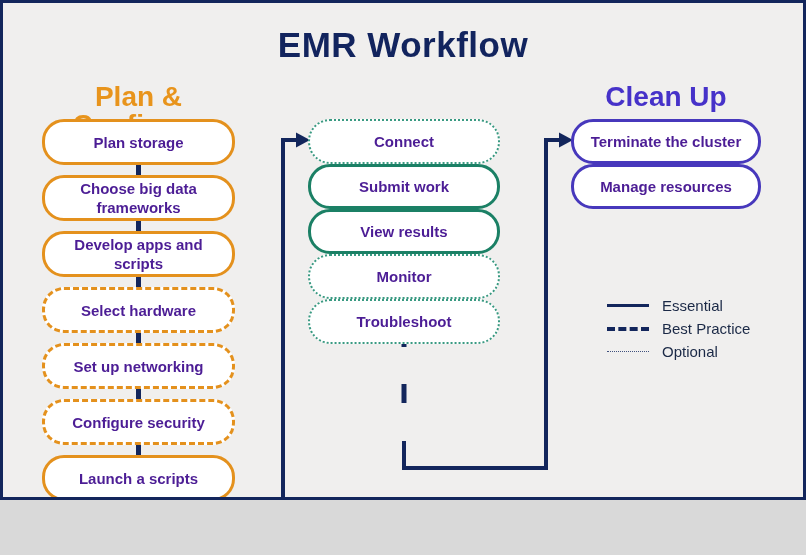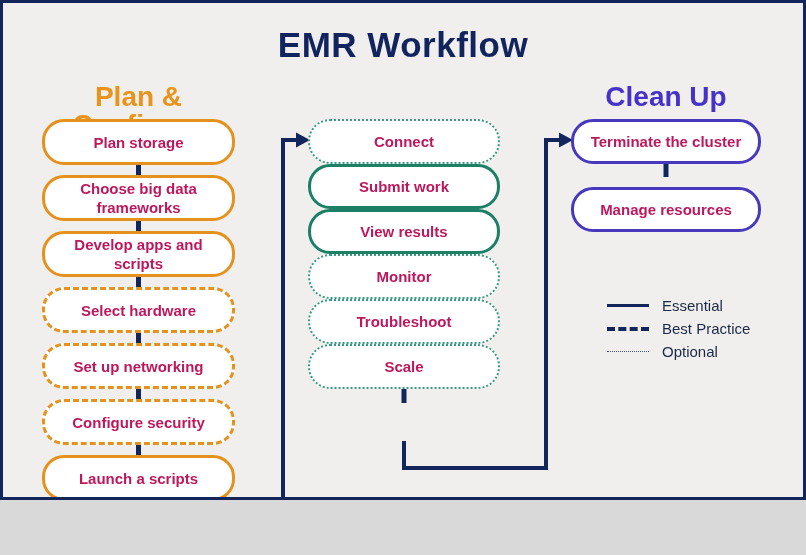--- a/index.html
+++ b/index.html
@@ -16,25 +16,25 @@
   .col-header{
     position:absolute;top:80px;height:28px;line-height:28px;
     text-align:center;font-size:28px;font-weight:700;
   }
   .hdr-orange{color:#E8941C;}
   .hdr-teal{color:#17816B;margin-top:44px;}
   .hdr-purple{color:#4632C9;}
   .column{position:absolute;display:flex;flex-direction:column;}
   .col1{left:39px;top:116px;width:193px;gap:10px;}
   .col2{left:305px;top:116px;width:192px;}
-  .col3{left:568px;top:116px;width:190px;gap:23px;}
+  .col3{left:568px;top:116px;width:190px;gap:0;}
   .node{
     box-sizing:border-box;background:#FFFFFF;border-radius:22px;
     display:flex;align-items:center;justify-content:center;text-align:center;
-    font-size:15px;font-weight:700;color:#be185d;line-height:19px;padding:2px 12px;
+    font-size:15px;font-weight:700;color:#4c1d95;line-height:19px;padding:2px 12px;
   }
   .col1 .node{height:46px;}
   .col2 .node,.col3 .node{height:45px;}
   .orange.essential{border:3px solid #E4911D;}
   .orange.best-practice{border:3px dashed #E4911D;}
   .teal.essential{border:3px solid #1B8065;}
   .teal.optional{border:2px dotted #3A9A82;}
   .purple.essential{border:3px solid #4738BC;}
   .connectors{position:absolute;left:0;top:0;}
   .legend{position:absolute;left:604px;top:291px;}
@@ -93,21 +93,20 @@
     <div class="node orange best-practice">Configure security</div>
     <div class="node orange essential">Launch a scripts</div>
   </div>
 
   <div class="column col2">
     <div class="node teal optional">Connect</div>
     <div class="node teal essential">Submit work</div>
     <div class="node teal essential">View results</div>
     <div class="node teal optional">Monitor</div>
     <div class="node teal optional">Troubleshoot</div>
-    <div class="node teal optional">Scale</div>
   </div>
 
   <div class="column col3">
     <div class="node purple essential">Terminate the cluster</div>
     <div class="node purple essential">Manage resources</div>
   </div>
 
   <div class="legend">
     <div class="legend-row">
       <span class="legend-line line-essential"></span>

